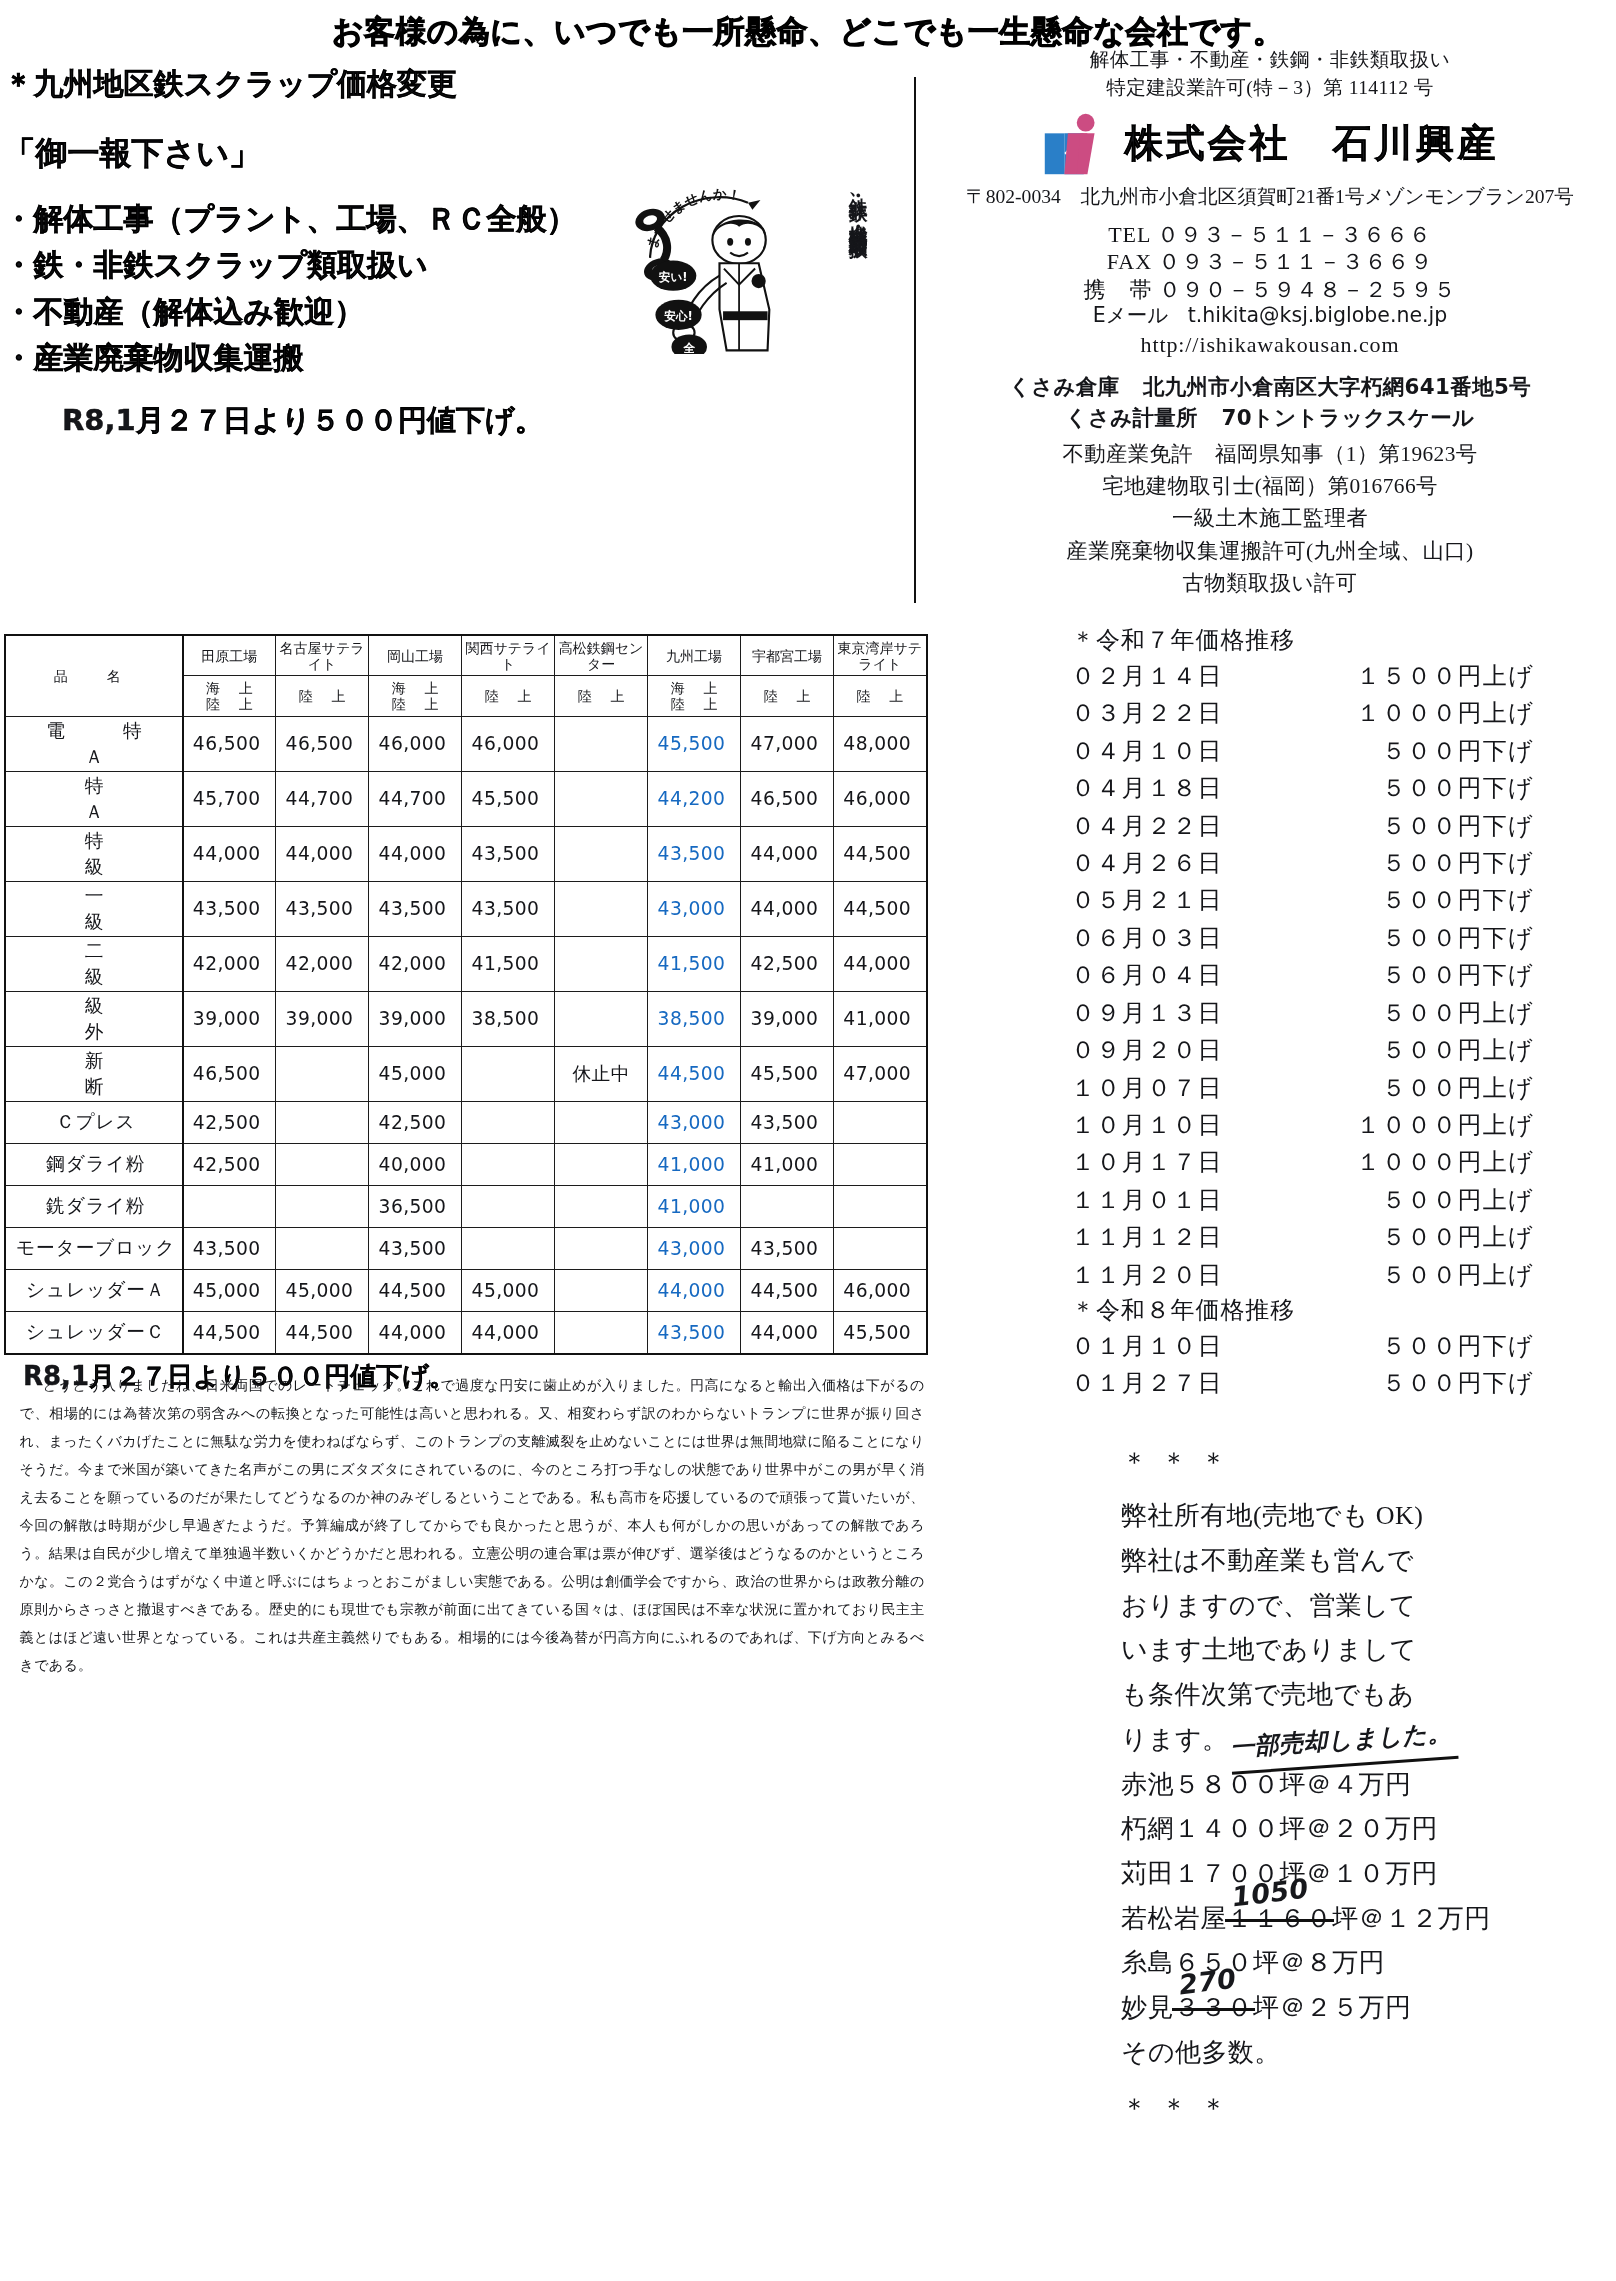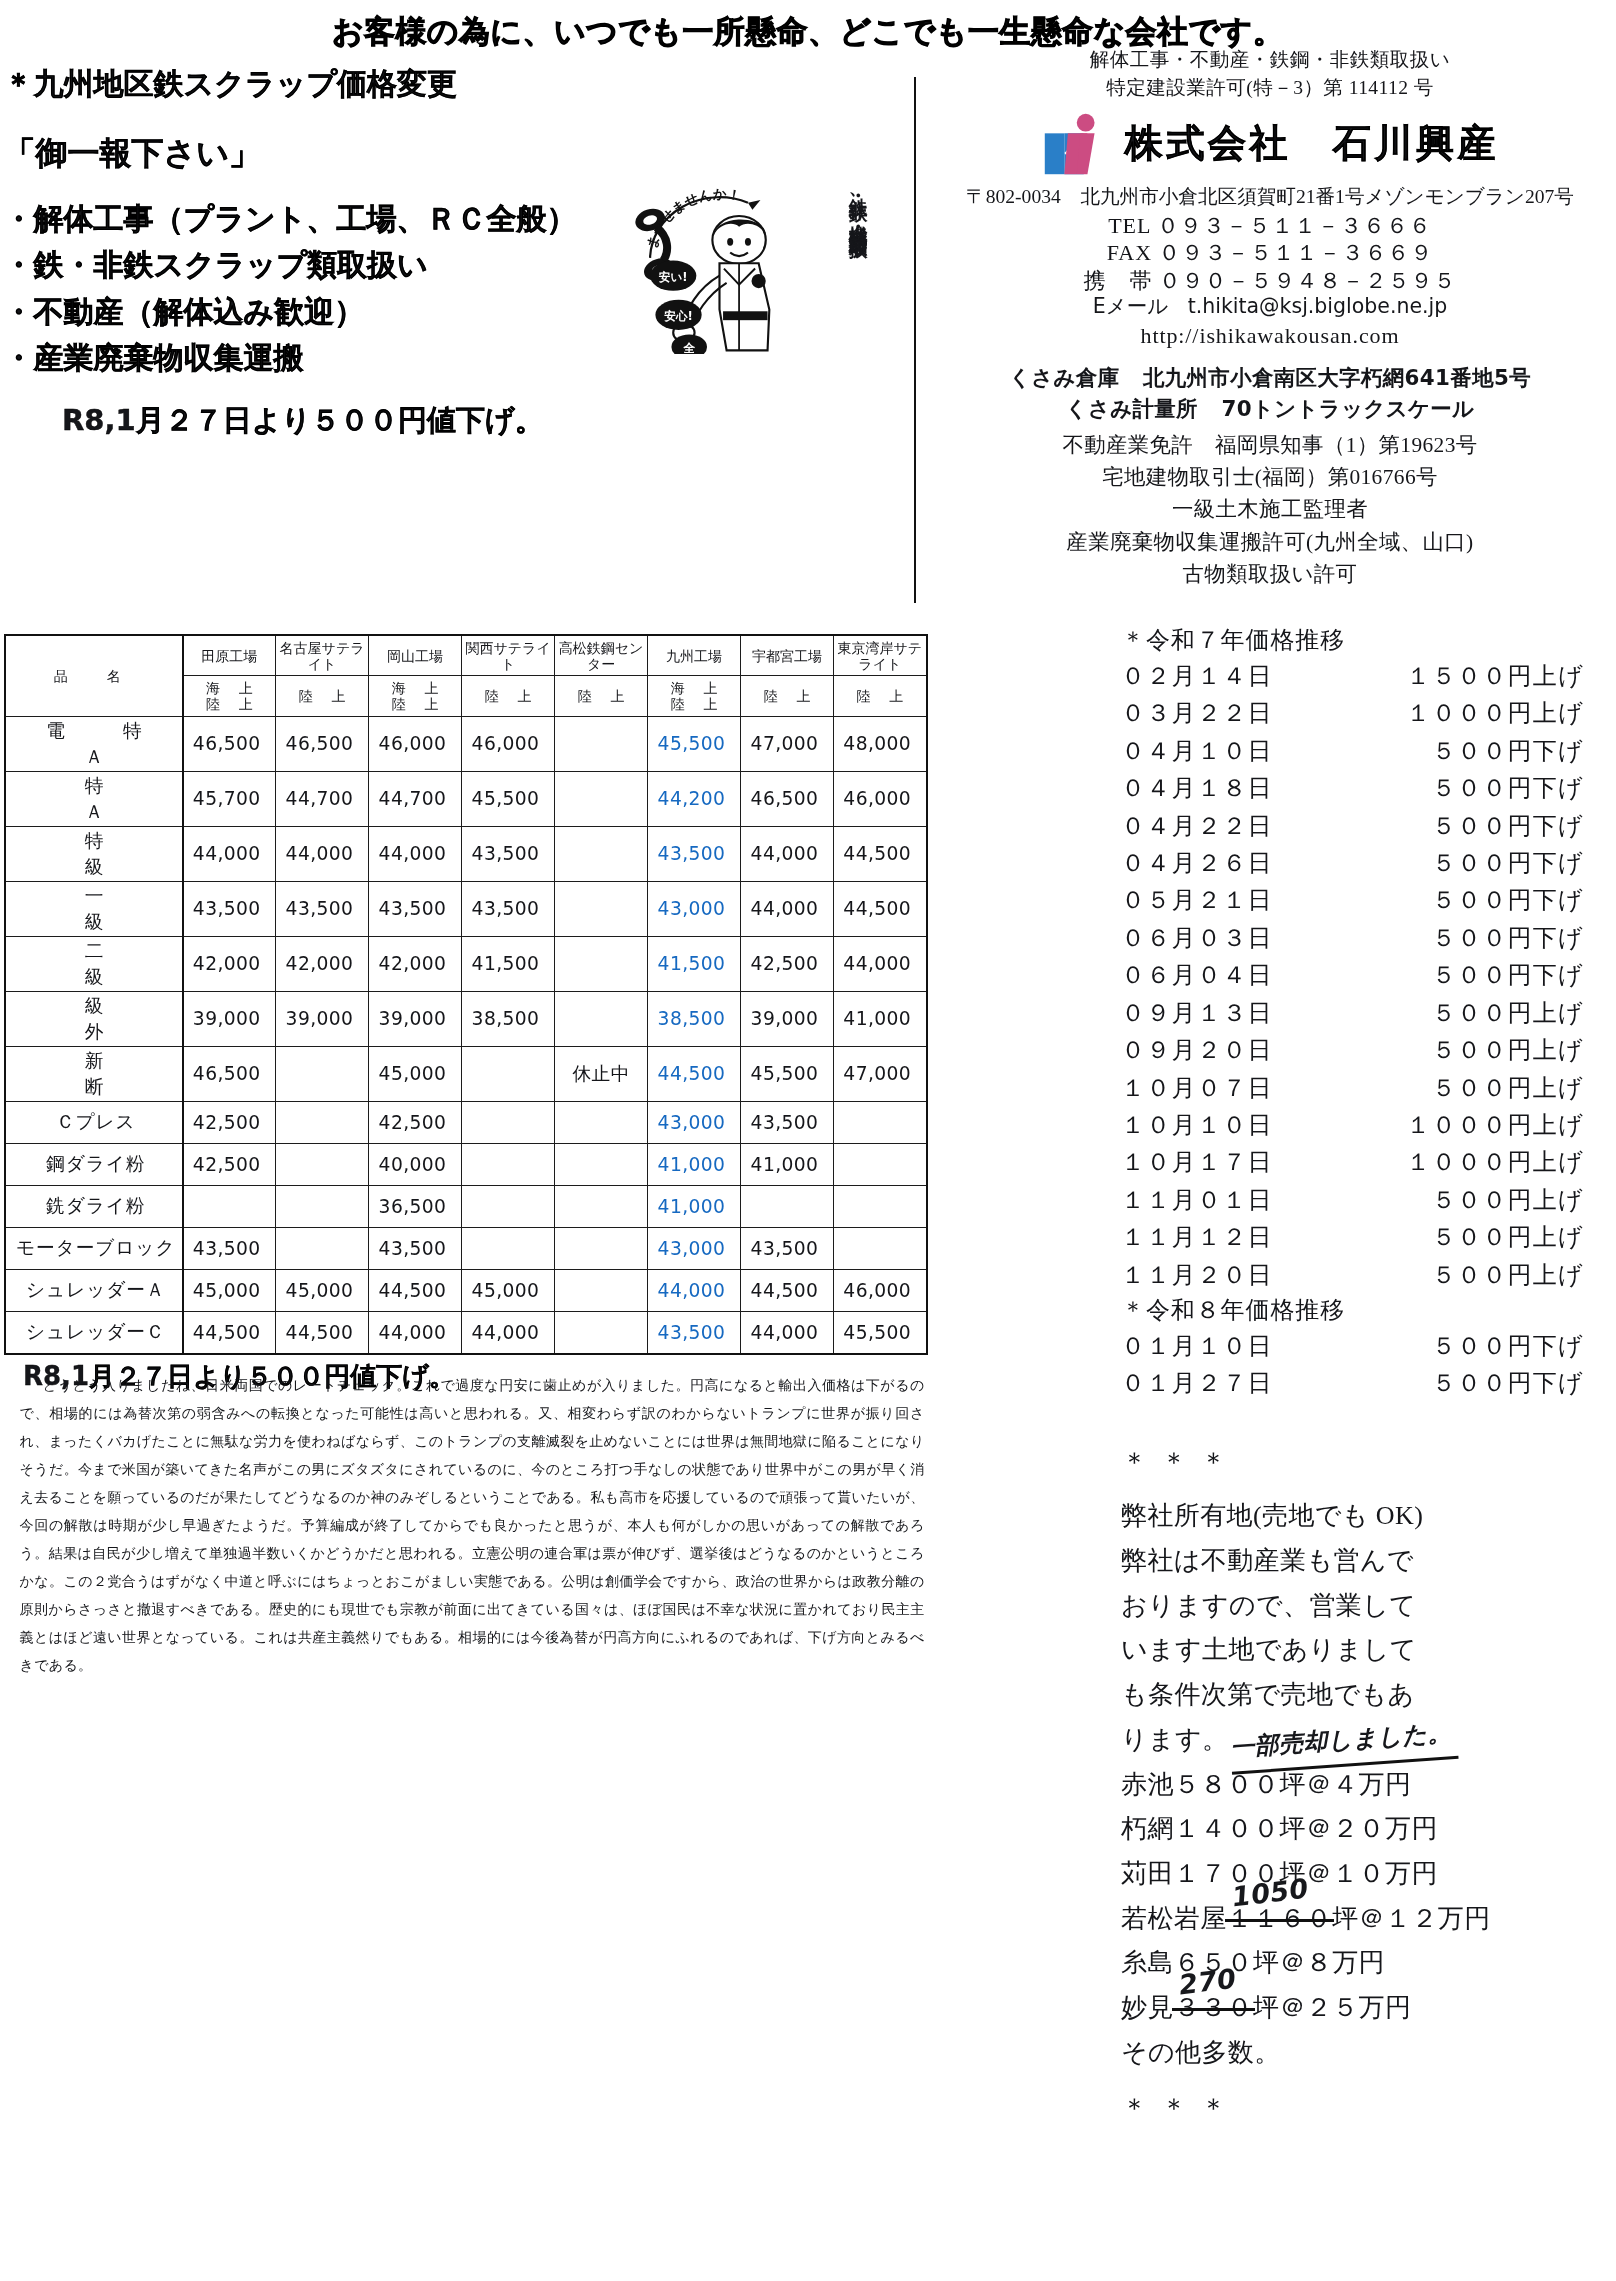--- a/index.html
+++ b/index.html
@@ -59,21 +59,21 @@
   .rhead{position:absolute;left:927px;top:46px;width:686px;text-align:center;}
   .rhead .lic1{font-size:19.6px;letter-spacing:0.4px;line-height:1.45;}
   .logo-row{display:flex;align-items:center;justify-content:center;gap:16px;margin-top:9px;}
   .logo-mark{width:68px;height:64px;position:relative;flex:none;}
   .company{
     font-family:"DejaVu Sans","Liberation Sans",sans-serif;
     font-size:38px;font-weight:700;letter-spacing:3.6px;
     -webkit-text-stroke:0.5px #000;
   }
   .addr{font-size:19.6px;margin-top:7.1px;letter-spacing:0px;}
-  .contact{margin-top:2px;text-align:center;}
+  .contact{margin-top:11px;text-align:center;}
   .contact div{
     font-size:22px;line-height:1.25;letter-spacing:0.9px;
     font-family:"Liberation Serif","DejaVu Serif",serif;
   }
   .contact .mono{
     font-family:"DejaVu Sans","Liberation Sans",sans-serif;
     font-size:20.5px;letter-spacing:0;
   }
   .url{
     font-family:"DejaVu Sans","Liberation Sans",sans-serif;
@@ -122,21 +122,21 @@
   }
   .article{
     position:absolute;left:19.6px;top:1372px;width:905px;
     font-size:14px;line-height:2.0;text-align:justify;
     font-family:Liberation Mono, monospace;
     letter-spacing:0.3px;
   }
   .article p{margin:0;text-indent:23px;}
 
   
-  .history{position:absolute;left:1121px;top:624px;width:495px;}
+  .history{position:absolute;left:1071px;top:624px;width:495px;}
   .history .hsec{
     font-size:24px;letter-spacing:0.9px;margin-bottom:1.8px;
     font-family:"Liberation Serif","DejaVu Serif",serif;
   }
   .history .hrow{
     display:flex;font-size:24px;letter-spacing:1.3px;line-height:1.56;
     font-family:"Liberation Serif","DejaVu Serif",serif;
     gap:8px;
   }
   .history .hdate{width:223px;flex:none;}

